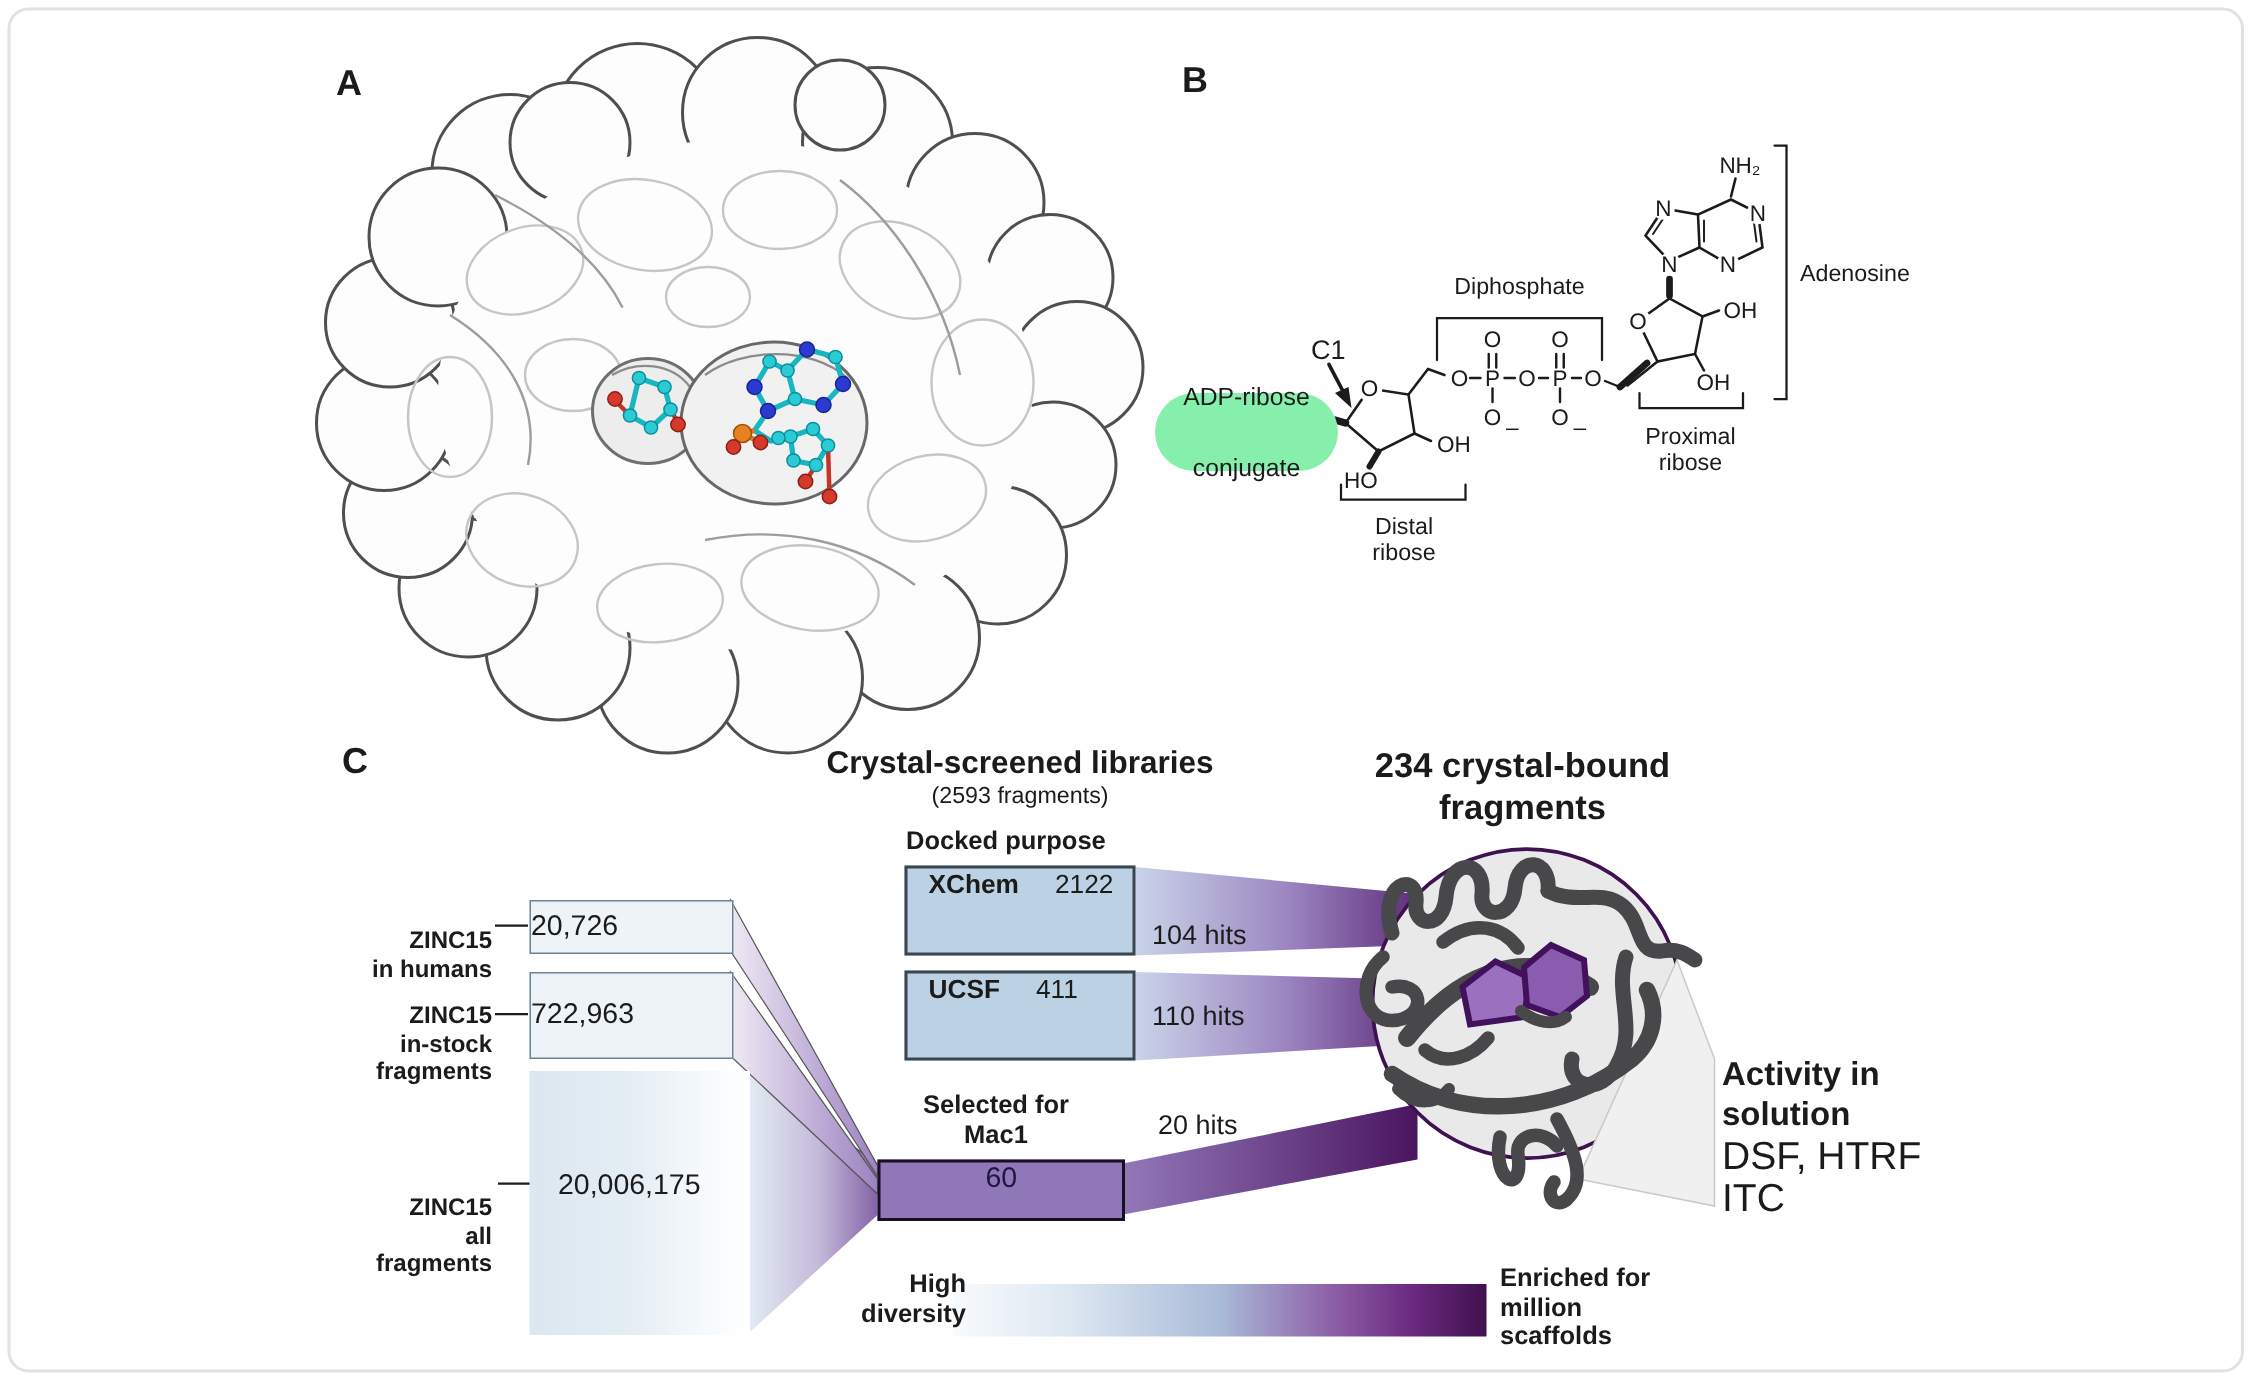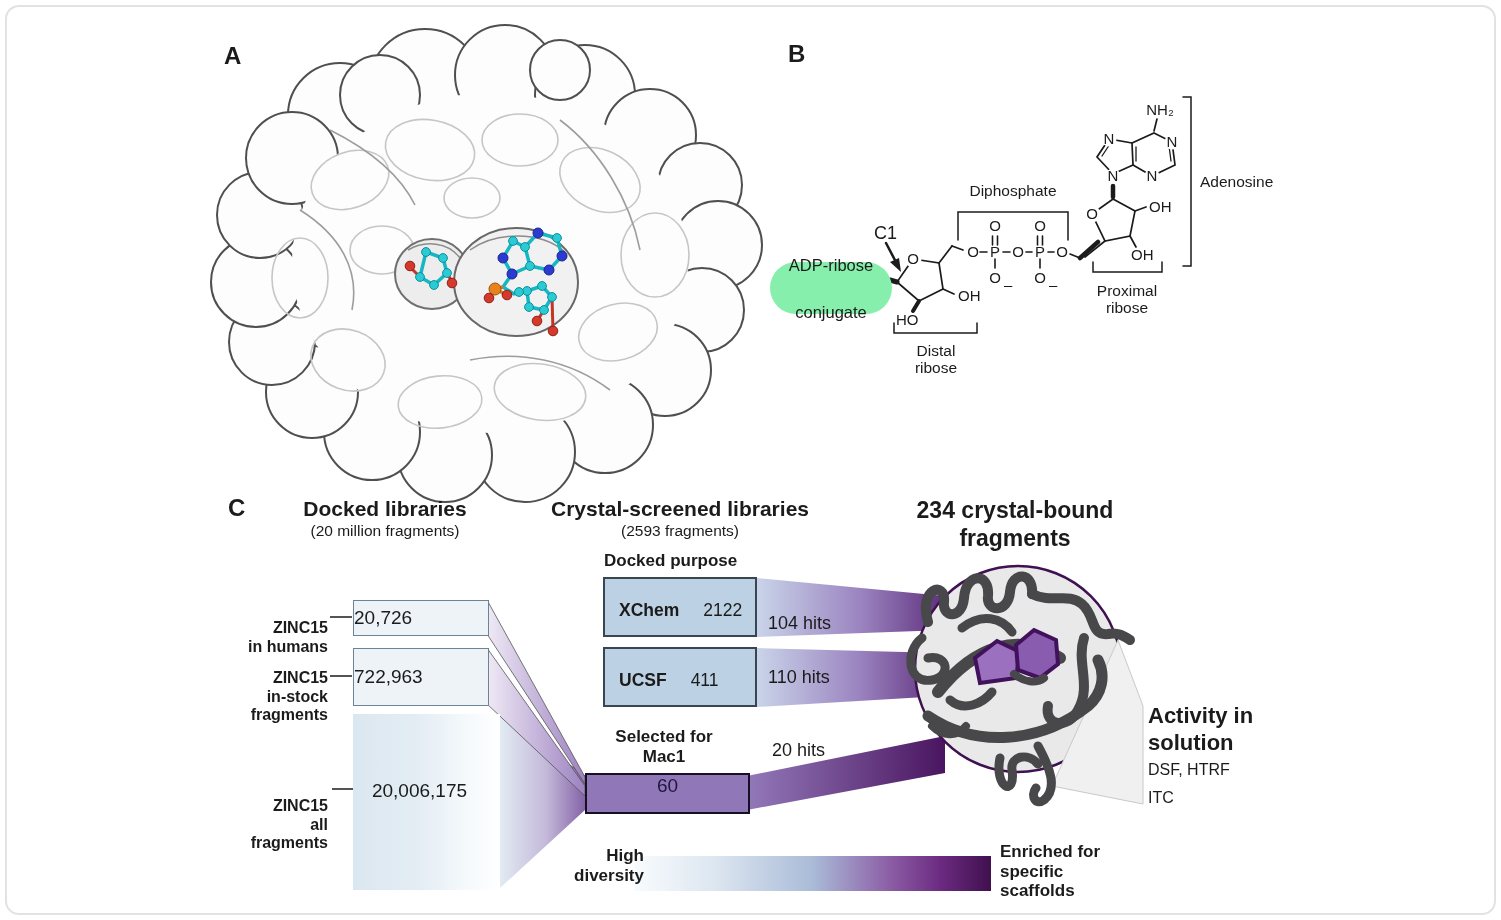--- a/index.html
+++ b/index.html
@@ -11,32 +11,32 @@
   .panel-letter{font-size:24px;font-weight:bold;}
   .sec-title{font-size:21px;font-weight:bold;text-align:center;line-height:25px;}
   .sec-sub{font-size:15.5px;font-weight:normal;text-align:center;line-height:20px;}
   .big-title{font-size:23px;font-weight:bold;text-align:center;line-height:28px;}
   .zlabel{font-size:16px;font-weight:bold;text-align:right;line-height:18.5px;margin-top:23px;}
   .valbox{position:absolute;z-index:3;background:#edf3f7;border:1.5px solid #6b8396;
           display:flex;align-items:center;font-size:19px;}
   .bigbox{position:absolute;z-index:2;background:linear-gradient(to right,#dbe7f0 0%,#e4edf4 45%,#f6fafc 80%,#ffffff 100%);}
   .bigbox .v{position:absolute;left:0;right:14px;top:66px;text-align:center;font-size:19px;}
   .libbox{position:absolute;z-index:3;background:#bcd1e3;border:2px solid #39454f;
-          display:flex;align-items:flex-end;padding:14px 14px;box-sizing:border-box;}
+          display:flex;align-items:flex-start;padding:0 14px;box-sizing:border-box;}
   .libbox .nm{font-size:17.5px;font-weight:bold;}
   .libbox .ct{font-size:17.5px;margin-left:24px;}
   .selbox{position:absolute;z-index:3;background:#9077b8;border:2.5px solid #171024;
           display:flex;align-items:flex-start;justify-content:center;font-size:19px;color:#201740;}
   .hits{font-size:18px;}
   .blabel{font-size:17px;font-weight:bold;line-height:19.5px;}
   .pill{position:absolute;z-index:3;background:#86efac;border-radius:26px;
         display:flex;flex-direction:column;align-items:center;justify-content:center;
         font-size:16.5px;line-height:20px;gap:27px;}
   .act b{display:block;font-size:22px;line-height:27px;}
-  .act span{display:block;font-size:16px;line-height:28px;}
+  .act span{display:block;font-size:26px;line-height:28px;}
   .gradbar{position:absolute;z-index:2;background:linear-gradient(90deg,#f8fbfd 0%,#dde7f1 22%,#aabbd8 50%,#8b5ca4 72%,#6b2a80 86%,#40104e 100%);}
   svg text{font-family:"Liberation Sans",sans-serif;fill:#1b1b1b;}
   .chem-lb{font-size:15.5px;}
   .atom{font-size:15px;}
 </style>
 </head>
 <body>
 
 <div class="fig">
   <div class="frame"></div>
@@ -306,24 +306,20 @@
 
   <div class="txt panel-letter" style="left:224px;top:42px">A</div>
   <div class="txt panel-letter" style="left:788px;top:40px">B</div>
   <div class="txt panel-letter" style="left:228px;top:494px">C</div>
 
   <div class="pill" style="left:770px;top:262px;width:122px;height:52px">
     <div>ADP-ribose</div>
     <div>conjugate</div>
   </div>
 
-  <div class="txt" style="left:262px;top:496px;width:246px">
-    <div class="sec-title">Docked libraries</div>
-    <div class="sec-sub">(20 million fragments)</div>
-  </div>
   <div class="txt zlabel" style="left:218px;top:596px;width:110px">
     <div>ZINC15</div>
     <div>in humans</div>
   </div>
   <div class="valbox" style="left:353px;top:600px;width:134px;height:34px">
     <span>20,726</span>
   </div>
   <div class="txt zlabel" style="left:218px;top:646px;width:110px">
     <div>ZINC15</div>
     <div>in-stock</div>
@@ -376,16 +372,16 @@
     <span>ITC</span>
   </div>
 
   <div class="txt blabel" style="left:534px;top:846px;width:110px;text-align:right">
     <div>High</div>
     <div>diversity</div>
   </div>
   <div class="gradbar" style="left:635px;top:856px;width:356px;height:35px"></div>
   <div class="txt blabel" style="left:1000px;top:842px;width:160px">
     <div>Enriched for</div>
-    <div>specific</div>
+    <div>million</div>
     <div>scaffolds</div>
   </div>
 </div>
 
 </body></html>

